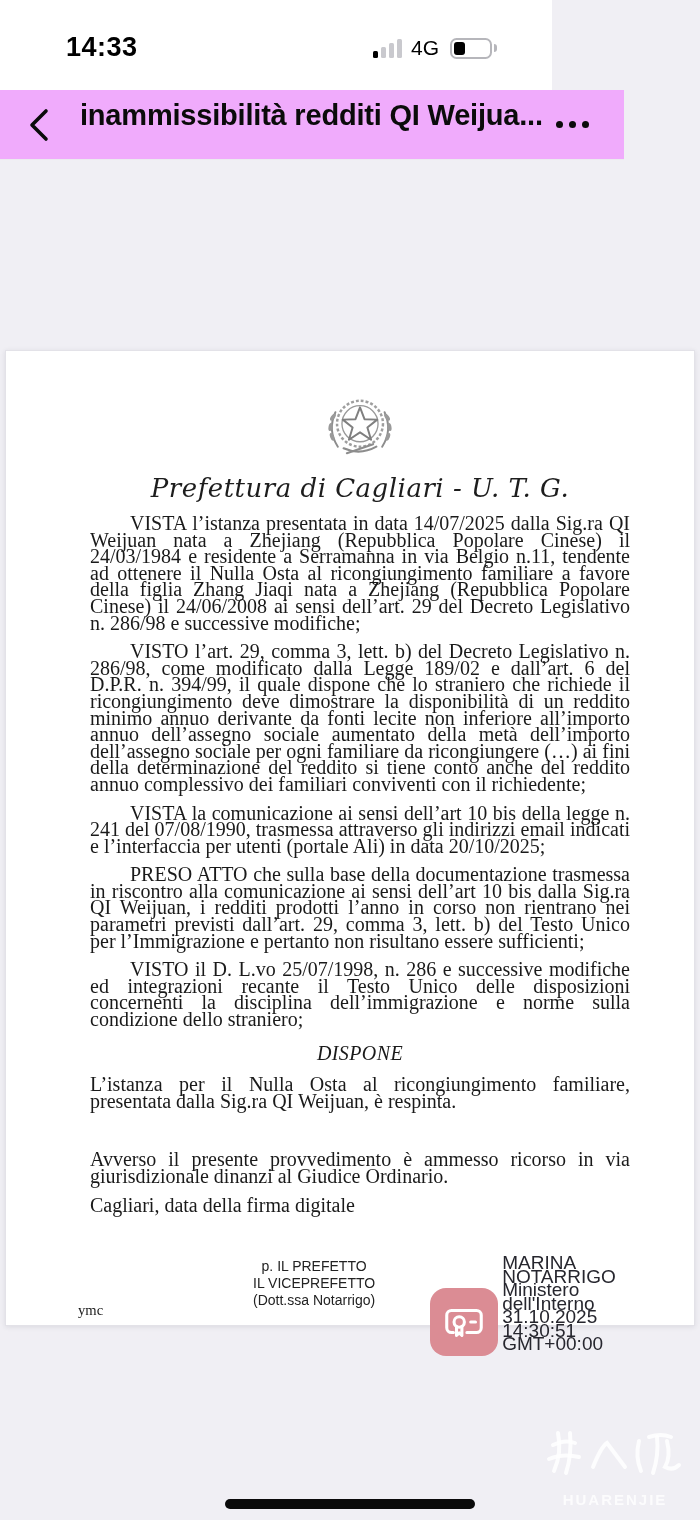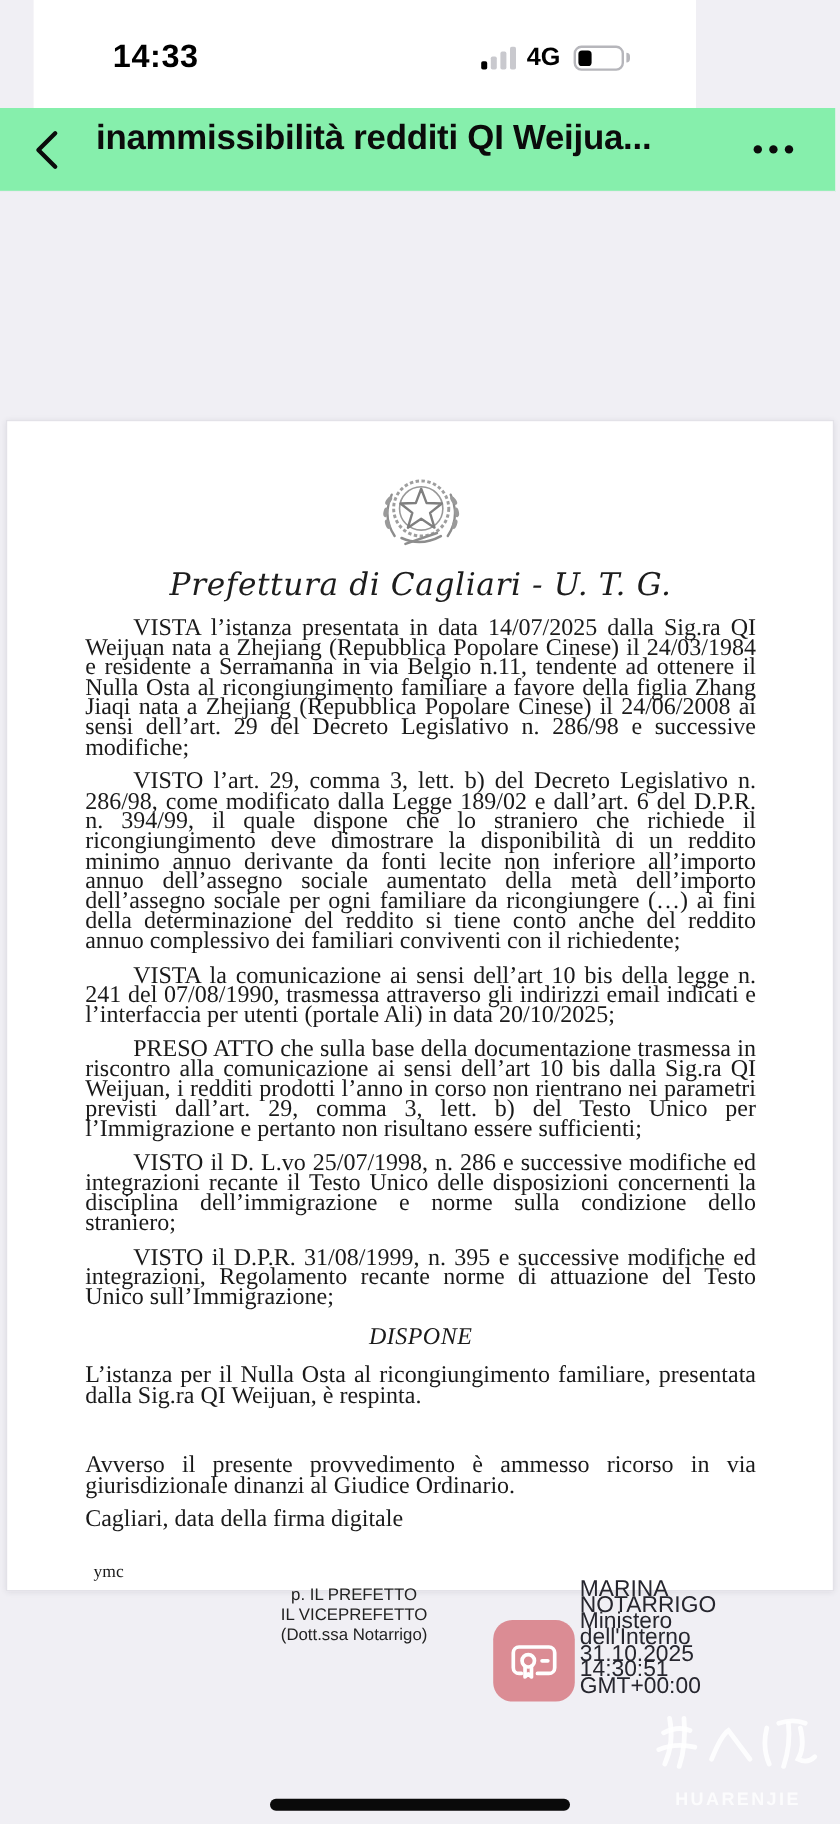--- a/index.html
+++ b/index.html
@@ -8,74 +8,74 @@
     font-family: "Liberation Sans", sans-serif;
     background: #f0eff4;
     position: relative;
     overflow: hidden;
     color: #111;
   }
 
   
   .status-bar {
     position: absolute; top: 0; left: 0; width: 552px; height: 90px;
-    background: #ffffff; z-index: 5; margin-left: 28px;
+    background: #ffffff; z-index: 5;
   }
   .status-time {
     position: absolute; left: 66px; top: 32px;
     font-size: 27px; font-weight: 700; letter-spacing: 0.5px; color: #000;
   }
   .status-right {
     position: absolute; right: 60px; top: 36px;
     display: flex; align-items: center; gap: 9px;
   }
   .signal-bars { display: flex; align-items: flex-end; gap: 3px; height: 20px; }
   .signal-bars .bar { width: 5px; border-radius: 1.5px; background: #c9c9ce; }
   .signal-bars .bar.b1 { height: 7px; background: #000; }
   .signal-bars .bar.b2 { height: 11px; }
   .signal-bars .bar.b3 { height: 15px; }
   .signal-bars .bar.b4 { height: 19px; }
-  .net-label { font-size: 21px; font-weight: 700; color: #000; }
+  .net-label { font-size: 21px; font-weight: 400; color: #000; }
   .battery { position: relative; width: 42px; height: 21px; margin-left: 2px; }
   .battery .shell {
     position: absolute; inset: 0; border: 2px solid #b6b6bb; border-radius: 6.5px;
   }
   .battery .charge {
     position: absolute; left: 4px; top: 4px; width: 11px; height: 13px;
     background: #000; border-radius: 3px;
   }
   .battery .cap {
     position: absolute; right: -5px; top: 6.5px; width: 3.5px; height: 8px;
     background: #b6b6bb; border-radius: 0 3px 3px 0;
   }
 
   
   .nav-bar {
-    position: absolute; top: 90px; left: 0; width: 696px; height: 70px;
-    background: #86efac; z-index: 5; border-bottom: 1px solid #ebebef;
+    position: absolute; top: 90px; left: 0; width: 624px; height: 70px;
+    background: #f0abfc; z-index: 5; border-bottom: 1px solid #ebebef;
   }
   .back-btn { position: absolute; left: 22px; top: 13px; width: 40px; height: 44px; cursor: pointer; }
   .nav-title {
     position: absolute; left: 80px; top: 9px; width: 545px;
     font-size: 29px; font-weight: 700; color: #0b0b0b;
     white-space: nowrap; overflow: hidden; letter-spacing: -0.2px;
   }
   .menu-btn { position: absolute; right: 30px; top: 14px; width: 44px; height: 40px; cursor: pointer;
     display: flex; align-items: center; justify-content: center; gap: 6px; }
   .menu-btn i { width: 7px; height: 7px; border-radius: 50%; background: #0b0b0b; display: block; }
 
   
   .viewer { position: absolute; top: 161px; left: 0; width: 700px; height: 1359px; }
   .page {
     position: absolute; left: 5px; top: 189px; width: 690px; height: 976px;
     background: #ffffff;
     border: 1px solid #e3e2e8;
     box-shadow: 0 1px 5px rgba(40,40,60,0.10);
   }
-  .page-inner { padding: 36px 64px 0 65px; }
+  .page-inner { padding: 36px 64px 0 84px; }
 
   .emblem { display: block; margin: 0 auto; }
   .office-title {
     margin-top: 6px; text-align: center;
     font-family: "DejaVu Serif", serif; font-style: italic;
     font-size: 26px; color: #1d1d1d; letter-spacing: 0.5px;
   }
   .protocol {
     margin-top: 16px;
     font-family: "Liberation Serif", serif; font-size: 14.6px; color: #1a1a1a;
@@ -192,21 +192,20 @@
 
       <div class="office-title">Prefettura di Cagliari - U. T. G.</div>
 
 
       <div class="doc-body">
         <p class="indent">VISTA l’istanza presentata in data 14/07/2025 dalla Sig.ra QI Weijuan nata a Zhejiang (Repubblica Popolare Cinese) il 24/03/1984 e residente a Serramanna in via Belgio n.11, tendente ad ottenere il Nulla Osta al ricongiungimento familiare a favore della figlia Zhang Jiaqi nata a Zhejiang (Repubblica Popolare Cinese) il 24/06/2008 ai sensi dell’art. 29 del Decreto Legislativo n. 286/98 e successive modifiche;</p>
         <p class="indent">VISTO l’art. 29, comma 3, lett. b) del Decreto Legislativo n. 286/98, come modificato dalla Legge 189/02 e dall’art. 6 del D.P.R. n. 394/99, il quale dispone che lo straniero  che richiede il ricongiungimento deve dimostrare la disponibilità di un reddito minimo annuo derivante da fonti lecite non inferiore all’importo annuo dell’assegno sociale aumentato della metà dell’importo dell’assegno sociale per ogni familiare da ricongiungere (…) ai fini della determinazione del reddito si tiene conto anche del reddito annuo complessivo dei familiari conviventi con il richiedente;</p>
         <p class="indent">VISTA la comunicazione ai sensi dell’art 10 bis della legge n. 241 del 07/08/1990, trasmessa attraverso gli indirizzi email indicati e l’interfaccia per utenti (portale Ali)  in data 20/10/2025;</p>
         <p class="indent">PRESO ATTO che sulla base della documentazione trasmessa in riscontro alla comunicazione ai sensi dell’art 10 bis dalla Sig.ra QI Weijuan, i redditi prodotti  l’anno in corso non rientrano nei parametri previsti dall’art. 29, comma 3, lett. b) del Testo Unico per l’Immigrazione e pertanto non risultano essere sufficienti;</p>
         <p class="indent">VISTO il D. L.vo 25/07/1998, n. 286 e successive modifiche ed integrazioni recante il Testo Unico delle disposizioni concernenti la disciplina dell’immigrazione e norme sulla condizione dello straniero;</p>
-        <p class="indent">VISTO il D.P.R.  31/08/1999, n. 395 e successive modifiche ed integrazioni, Regolamento recante norme di attuazione del Testo Unico sull’Immigrazione;</p>
         <p class="center">DISPONE</p>
         <p>L’istanza per il Nulla Osta al ricongiungimento familiare, presentata dalla Sig.ra QI Weijuan, è respinta.</p>
         <p class="gap-before">Avverso il presente provvedimento è ammesso ricorso in via giurisdizionale dinanzi al Giudice Ordinario.</p>
         <p>Cagliari, data della firma digitale</p>
       </div>
 
       <div class="sig-row">
         <div class="sig-left">
           <div>p. IL PREFETTO</div>
           <div>IL VICEPREFETTO</div>

